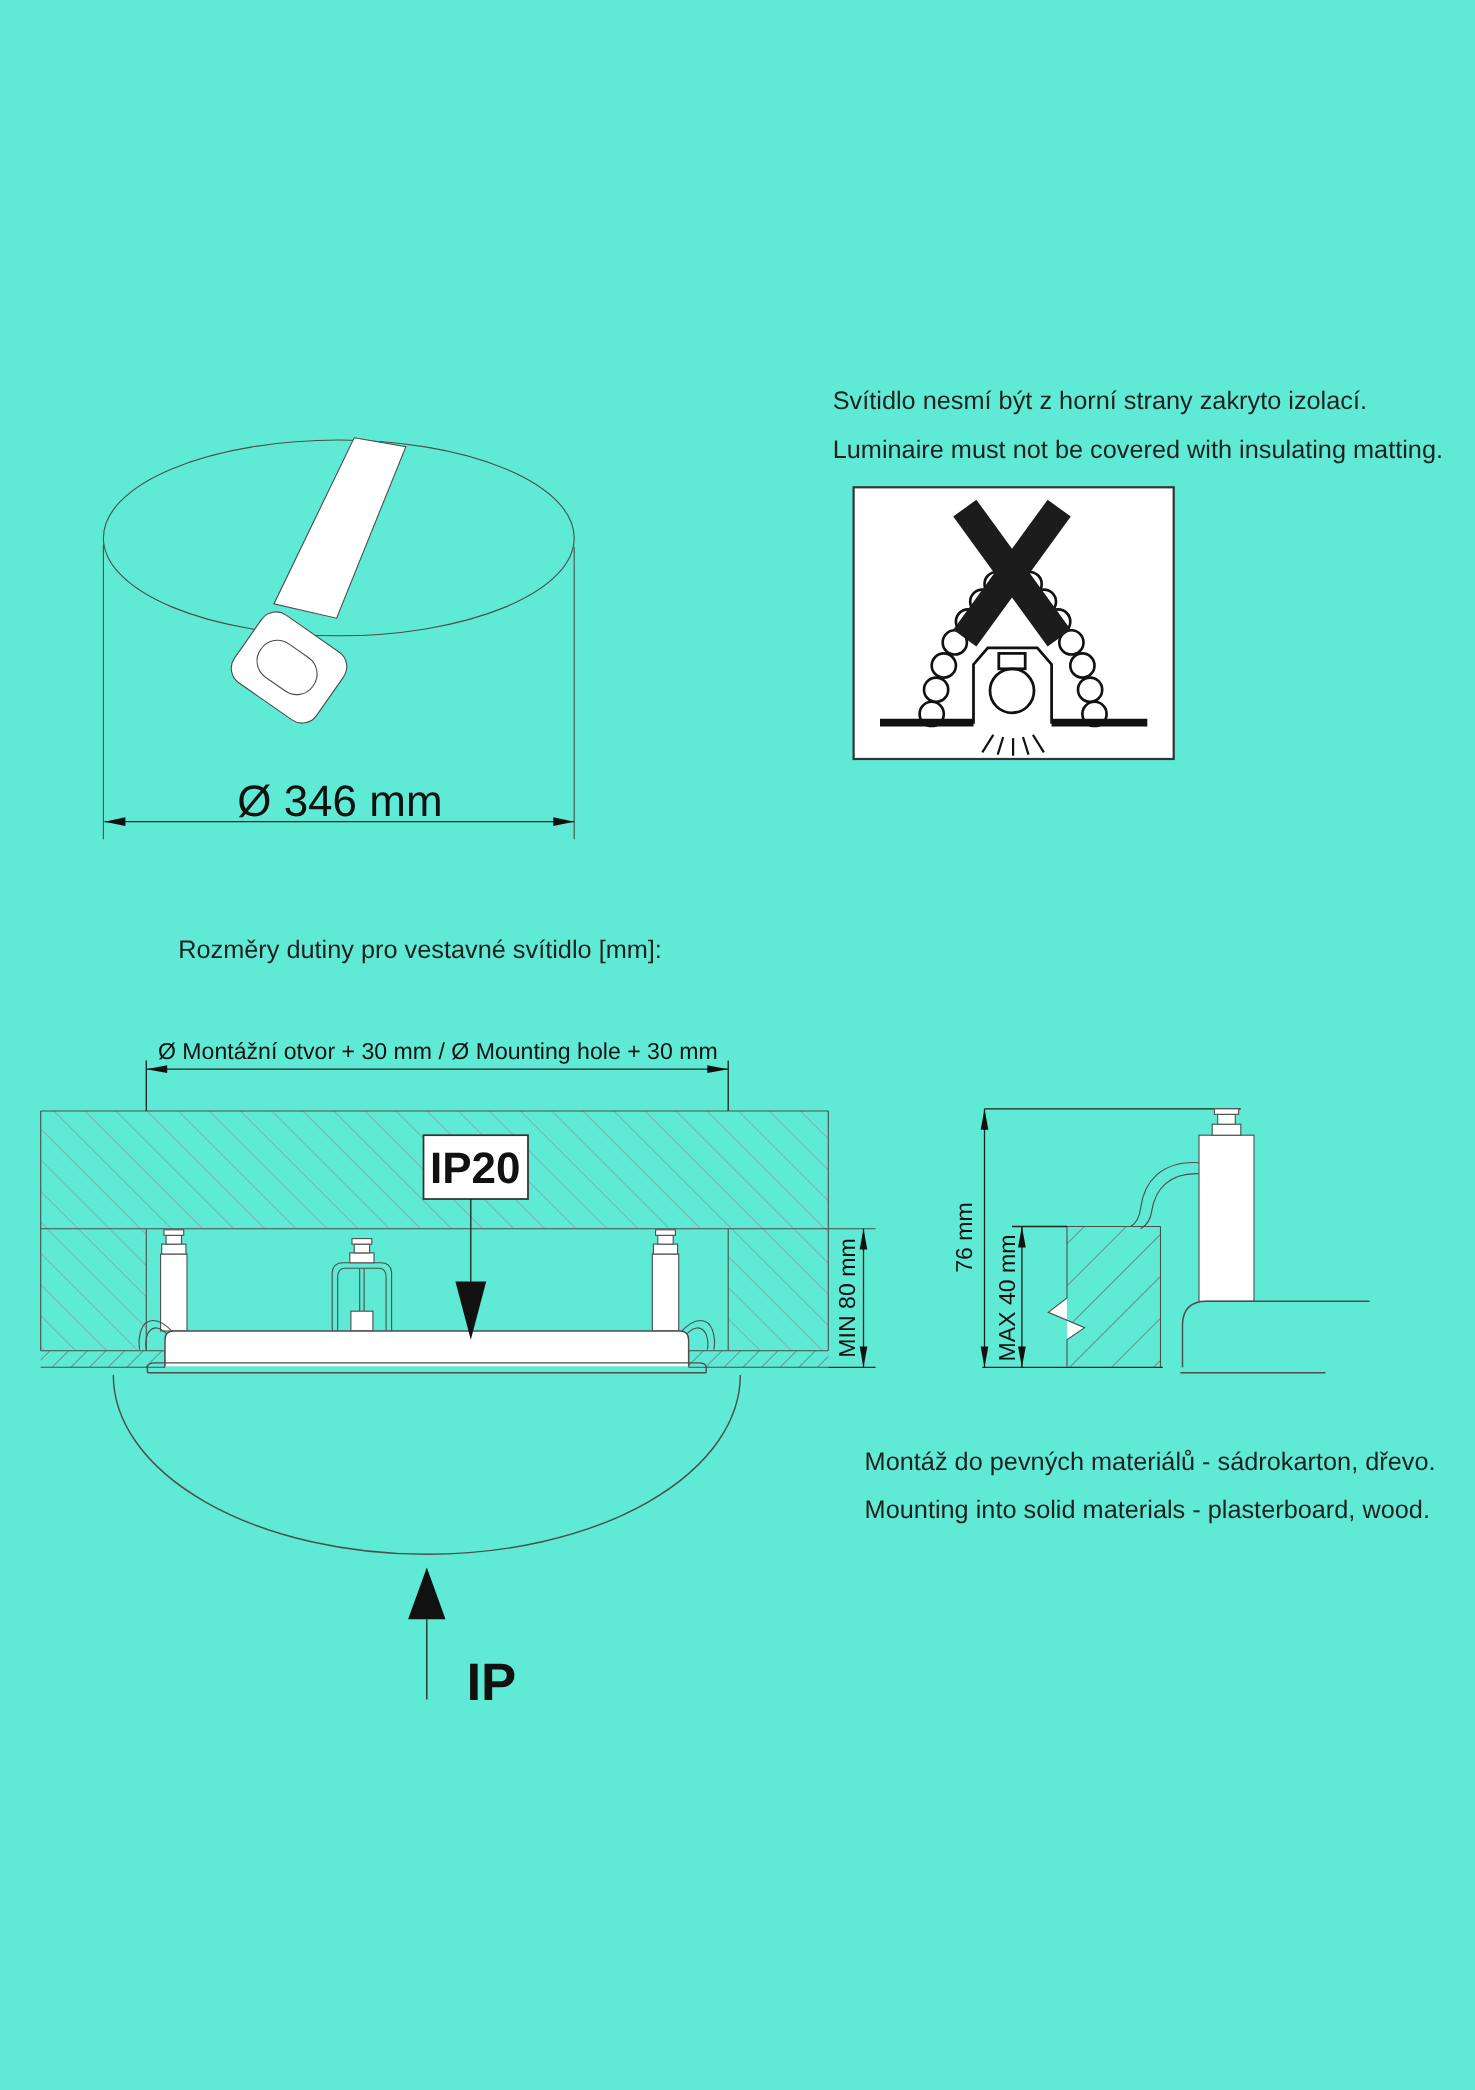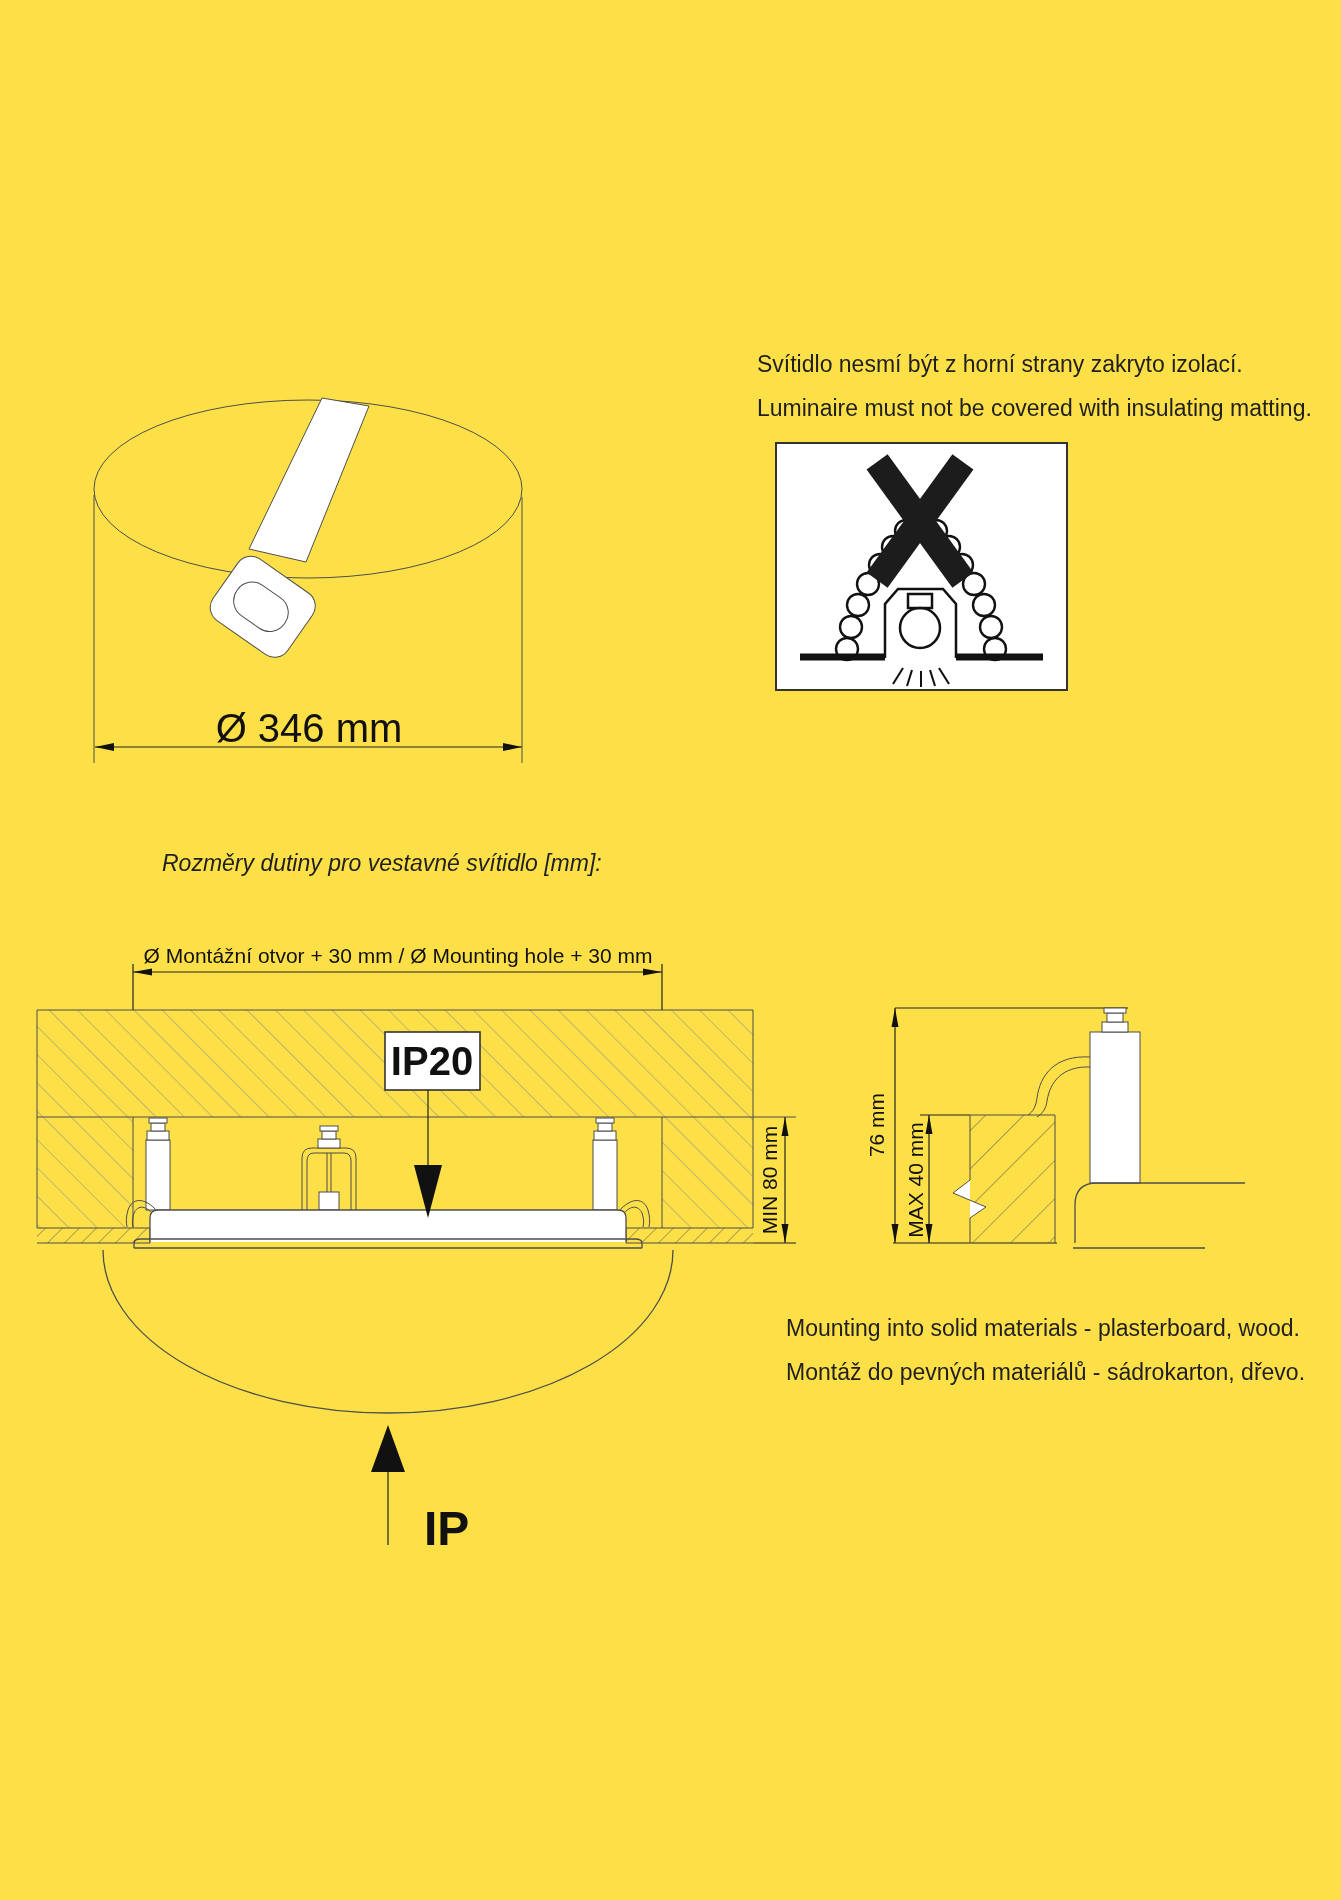--- a/index.html
+++ b/index.html
@@ -1,17 +1,17 @@
 <!DOCTYPE html>
 <html><head>
 <meta charset="utf-8">
 <style>
   html,body{margin:0;padding:0;background:#fff;}
   #canvas{
-    position:relative;width:1341px;height:1900px;background:#fde047;
+    position:relative;width:1341px;height:1900px;background:#5eead4;
     font-family:"Liberation Sans",sans-serif;color:#1a1a1a;overflow:hidden;
   }
   .note{position:absolute;font-size:23px;line-height:44px;white-space:nowrap;color:#1f1f1f;}
   .note div{height:44px;}
   #cavityNote div{height:41px;line-height:41px;}
   svg{position:absolute;left:0;top:0;font-family:"Liberation Sans",sans-serif;}
   .thin{stroke:#4d4d4d;stroke-width:1;fill:none;}
   .thin2{stroke:#4d4d4d;stroke-width:1.3;fill:none;}
   .dim{stroke:#222;stroke-width:1.2;fill:none;}
   .arr{fill:#111;stroke:none;}
@@ -22,27 +22,27 @@
 </head>
 <body>
 
 <div id="canvas">
 
   <div class="note" id="insNote" style="left:757px;top:342px;">
     <div>Svítidlo nesmí být z horní strany zakryto izolací.</div>
     <div>Luminaire must not be covered with insulating matting.</div>
   </div>
 
-  <div class="note" id="cavityNote" style="left:162px;top:843px;font-style:italic;">
+  <div class="note" id="cavityNote" style="left:162px;top:843px;">
     <div>Rozměry dutiny pro vestavné svítidlo [mm]:</div>
   </div>
 
   <div class="note" id="mountNote" style="left:786px;top:1306px;">
+    <div>Montáž do pevných materiálů - sádrokarton, dřevo.</div>
     <div>Mounting into solid materials - plasterboard, wood.</div>
-    <div>Montáž do pevných materiálů - sádrokarton, dřevo.</div>
   </div>
 
   <svg width="1341" height="1900" viewBox="0 0 1341 1900">
     <defs>
       <pattern id="hatchBand" width="20" height="20" patternUnits="userSpaceOnUse" patternTransform="rotate(-45)">
         <line x1="0" y1="0" x2="0" y2="20" stroke="#8a8a8a" stroke-width="1"></line>
       </pattern>
       <pattern id="hatchStrip" width="12" height="12" patternUnits="userSpaceOnUse" patternTransform="rotate(45)">
         <line x1="0" y1="0" x2="0" y2="12" stroke="#555" stroke-width="1"></line>
       </pattern>

